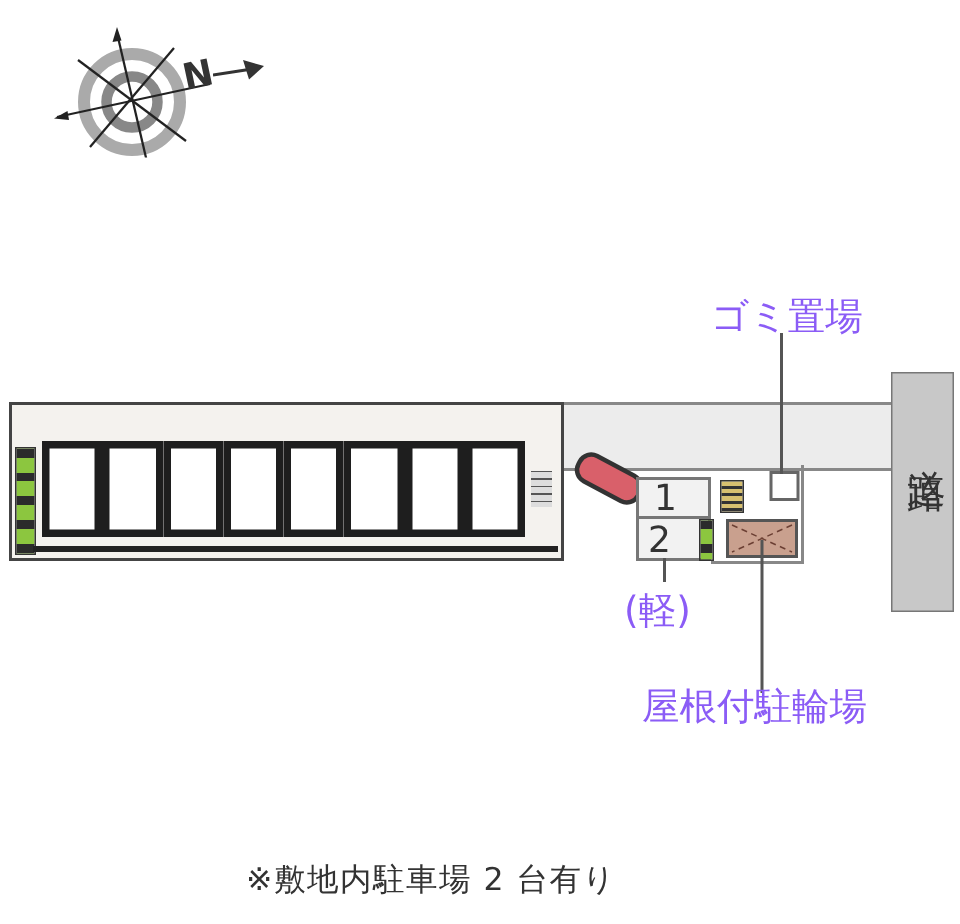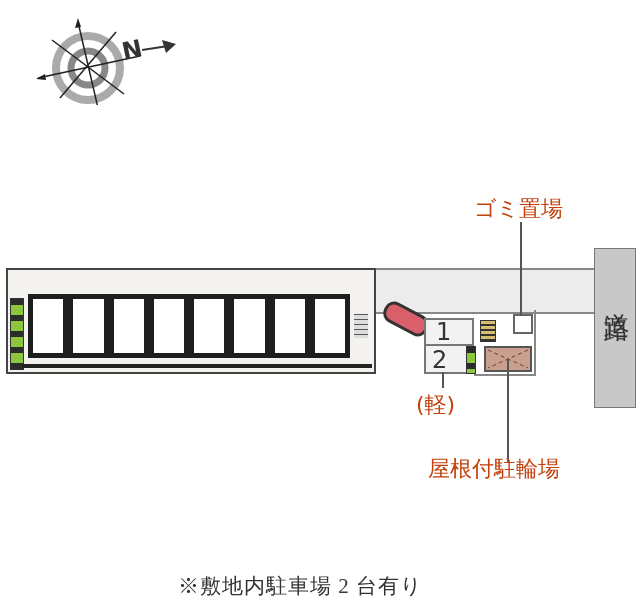--- a/index.html
+++ b/index.html
@@ -1,19 +1,19 @@
 <!DOCTYPE html>
 <html><head>
 <meta charset="utf-8">
 <style>
   html, body { margin:0; padding:0; background:#ffffff; }
   body { width:640px; height:616px; position:relative; overflow:hidden;
          font-family:"DejaVu Sans", "Liberation Sans", sans-serif; color:#333; }
   .abs { position:absolute; }
-  .label { font-size:22px; color:#c2410c; white-space:nowrap; }
+  .label { font-size:25px; color:#8b5cf6; white-space:nowrap; }
   .road { background:#c8c8c8; border:1px solid #777; }
   .road-text { writing-mode:vertical-rl; font-size:26px; color:#333; letter-spacing:4px; }
   .driveway { background:#ececec; border-top:2px solid #888; border-bottom:2px solid #888; }
   .building { background:#f4f2ee; border:2px solid #444; }
   .unit { background:#fff; border:5px solid #1e1e1e; box-sizing:border-box; }
   .hedge { background:repeating-linear-gradient(180deg,#2b2b2b 0 6px,#8cc63f 6px 16px); border:1px solid #333; }
   .leader { background:#555; }
   .slot { background:#f2f2f2; border:2px solid #777; font-size:24px; color:#333; box-sizing:border-box; }
   .bike { background:#c9a08e; border:2px solid #555; box-sizing:border-box; }
   .footer { font-size:21px; color:#333; letter-spacing:1px; }
@@ -81,13 +81,13 @@
       <line x1="2" y1="2" x2="42" y2="20" stroke="#6b3f33" stroke-dasharray="4 3"></line>
       <line x1="42" y1="2" x2="2" y2="20" stroke="#6b3f33" stroke-dasharray="4 3"></line>
     </svg>
 </div>
 <div class="abs leader" style="left:507px;top:360px;width:2px;height:102px;"></div>
 <div class="abs label" style="left:428px;top:454px;">屋根付駐輪場</div>
 
 <div class="abs leader" style="left:442px;top:372px;width:2px;height:16px;"></div>
 <div class="abs label" style="left:416px;top:390px;">(軽)</div>
 
-<div class="abs footer" style="left:178px;top:572px;font-family:Liberation Serif, serif;">※敷地内駐車場 2 台有り</div>
+<div class="abs footer" style="left:164px;top:572px;">※敷地内駐車場 2 台有り</div>
 
 </body></html>

